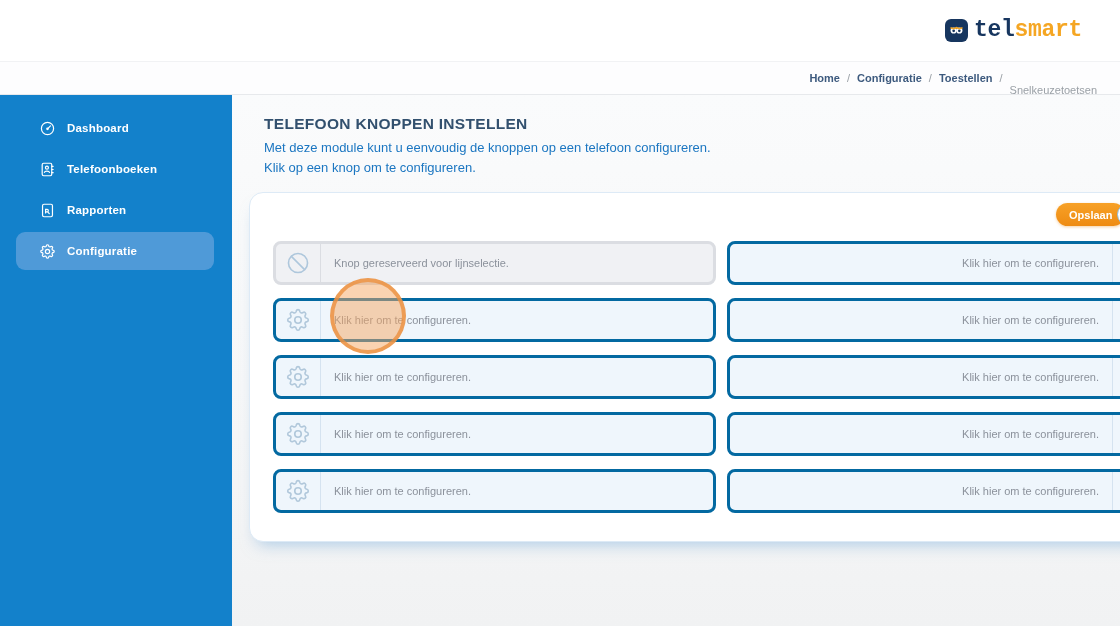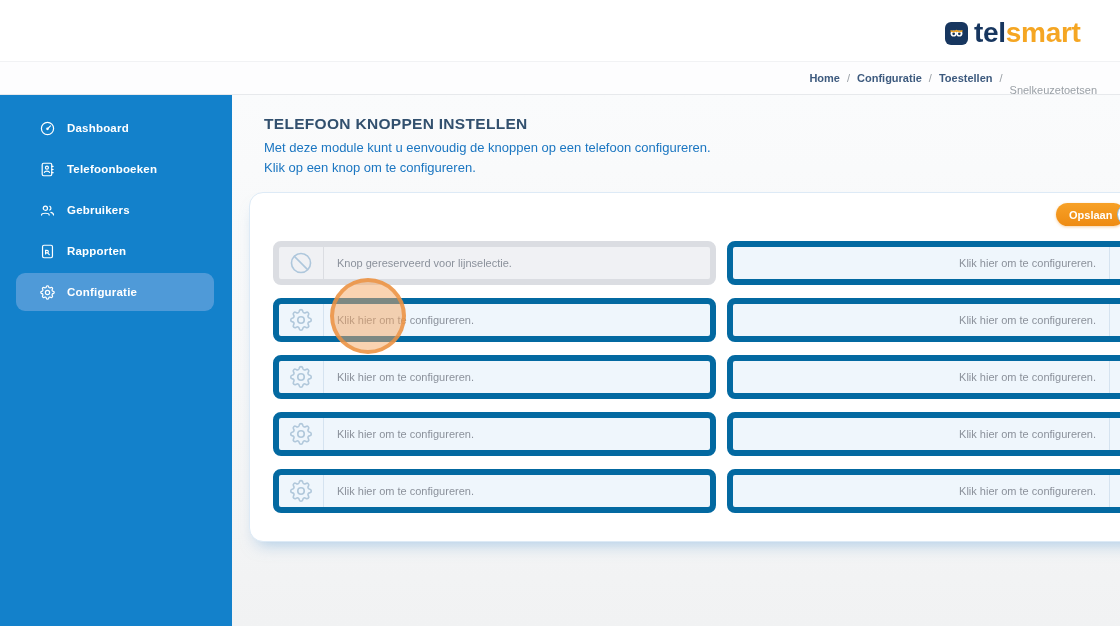--- a/index.html
+++ b/index.html
@@ -3,21 +3,21 @@
 <meta charset="utf-8">
 <style>
   * { margin:0; padding:0; box-sizing:border-box; }
   html,body { width:1120px; height:626px; overflow:hidden; }
   body { font-family:"Liberation Sans", sans-serif; background:#fff; position:relative; }
 
   
   .header { height:62px; background:#fff; position:relative; border-bottom:1px solid #f1f2f4; }
   .logo { position:absolute; left:945px; top:19px; display:flex; align-items:center; gap:6px; cursor:pointer; }
   .logo-badge { width:23px; height:23px; border-radius:6px; background:#17365f; display:flex; align-items:center; justify-content:center; }
-  .logo-text { font-size:28px; font-weight:bold; letter-spacing:-0.3px; line-height:1; }
+  .logo-text { font-size:23px; font-weight:bold; letter-spacing:-0.3px; line-height:1;font-family:Liberation Mono, monospace; }
   .logo-text .t1 { color:#17365f; }
   .logo-text .t2 { color:#f5a623; }
 
   
   .crumbbar { height:33px; background:#fdfdfe; border-bottom:1px solid #e7e9ec; display:flex; align-items:center; justify-content:flex-end; padding-right:23px; }
   .crumb { font-size:11px; color:#3d5a7e; font-weight:bold; text-decoration:none; cursor:pointer; }
   .crumb-sep { font-size:11px; color:#9aa0a6; margin:0 7px; }
   .crumb.current { color:#9aa0a6; font-weight:normal; cursor:default;margin-top:23px; }
 
   
@@ -36,21 +36,21 @@
   
   .card { position:relative; margin:14px 0 0 -15px; left:0; width:921px; height:350px; background:#fff;
           border:1px solid #ddeaf6; border-radius:14px;
           box-shadow:0 10px 16px -8px rgba(110,165,215,.55); }
   .btn { position:absolute; top:10px; height:23px; border-radius:12px; font-size:11px; font-weight:bold;
          padding:0 13px; display:flex; align-items:center; cursor:pointer; font-family:"Liberation Sans",sans-serif; }
   .btn-save { left:806px; border:none; color:#fff; background:linear-gradient(180deg,#f7a127,#ee8b12); box-shadow:0 1px 3px rgba(230,140,30,.4); }
   .btn-cancel { left:867px; background:#fff; border:1px solid #8abbe3; color:#1e79c4; }
 
   .grid { position:absolute; top:48px; left:23px; display:grid; grid-template-columns:443px 443px; column-gap:11px; row-gap:13px; }
-  .btn-row { height:44px; border-radius:8px; display:flex; align-items:stretch; background:#eff6fc; border:6px solid #0369a1; cursor:pointer; }
+  .btn-row { height:44px; border-radius:8px; display:flex; align-items:stretch; background:#eff6fc; border:3px solid #0369a1; cursor:pointer; }
   .btn-row .icon-cell { width:45px; flex:none; display:flex; align-items:center; justify-content:center; color:#b1c8db; }
   .btn-row.left .icon-cell { border-right:1px solid #d5e3f0; }
   .btn-row .row-label { flex:1; display:flex; align-items:center; font-size:11px; color:#8b919b; padding-left:13px; }
   .btn-row.right .row-label { justify-content:flex-end; padding-right:13px; padding-left:0; }
   .btn-row.right .icon-cell { width:55px; border-left:1px solid #d5e3f0; border-right:none; }
   .btn-row.disabled { background:#f0f1f4; border-color:#dbdde2; cursor:default; }
   .btn-row.disabled .icon-cell { border-color:#dbdde2; color:#aec7dc; }
   .btn-row svg { width:26px; height:26px; }
 
   
@@ -102,29 +102,20 @@
       <svg viewBox="0 0 24 24" fill="none" stroke="#fff" stroke-width="1.7" stroke-linecap="round">
         <rect x="4.5" y="3.2" width="13.5" height="17.6" rx="2"></rect>
         <circle cx="11.2" cy="9.4" r="2.1"></circle>
           <path d="M7.6 16.2c.6-2.4 6.6-2.4 7.2 0"></path>
         <path d="M18 7.5h2M18 12h2M18 16.5h2"></path>
       </svg>
       <span class="side-label">Telefoonboeken</span>
     </div>
 
 
-    <div class="side-item">
-      <svg viewBox="0 0 24 24" fill="none" stroke="#fff" stroke-width="1.7" stroke-linecap="round">
-        <circle cx="9" cy="8.7" r="3"></circle>
-          <path d="M3.6 18.4c0-3.4 10.8-3.4 10.8 0"></path>
-        <path d="M15.2 6.1a3 3 0 0 1 0 5.3"></path>
-          <path d="M16.8 14.6c2.2.6 3.7 1.8 3.7 3.6"></path>
-      </svg>
-      <span class="side-label">Gebruikers</span>
-    </div>
 
     <div class="side-item">
       <svg viewBox="0 0 24 24" fill="none" stroke="#fff" stroke-width="1.7" stroke-linecap="round">
         <rect x="5" y="3.2" width="14" height="17.6" rx="2"></rect>
         <path d="M9.3 15.5v-5h2.2a1.7 1.7 0 0 1 0 3.4H9.3M12.2 13.9l2.3 2.6"></path>
       </svg>
       <span class="side-label">Rapporten</span>
     </div>
 
     <div class="side-item active">

